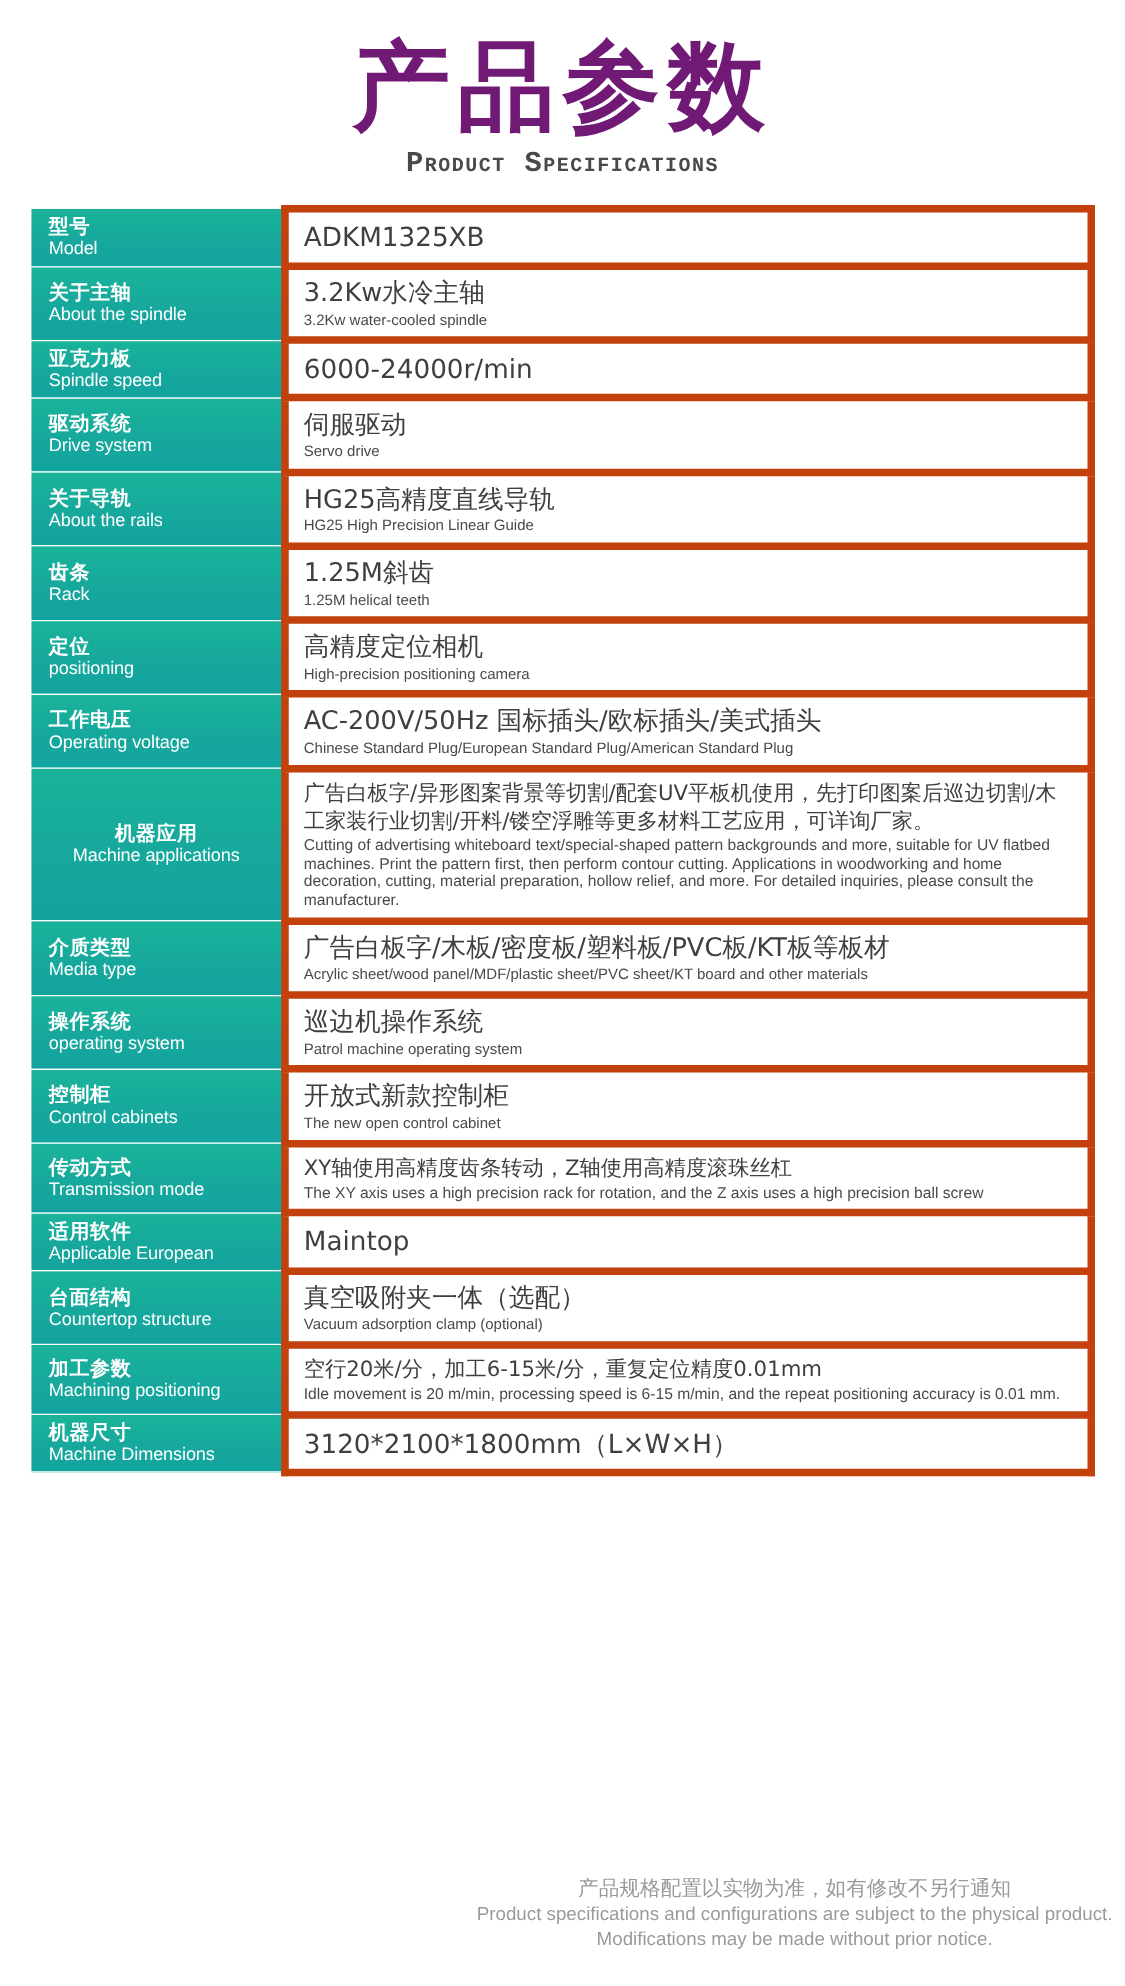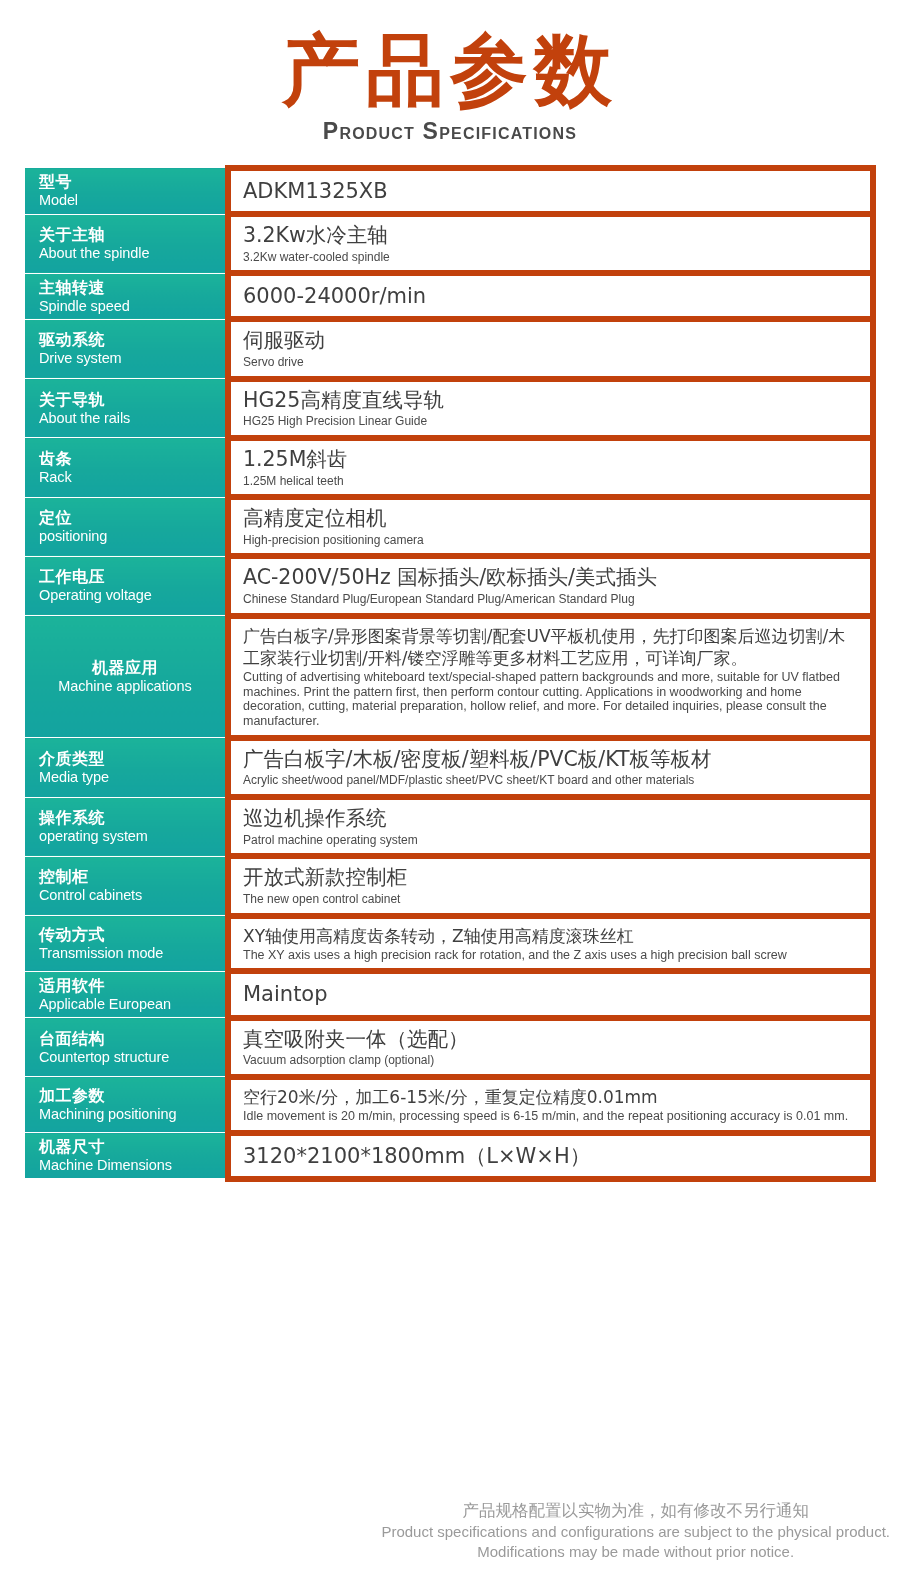--- a/index.html
+++ b/index.html
@@ -23,32 +23,32 @@
     position: relative;
   }
   .header {
     text-align: center;
     padding-top: 30px;
   }
   .title-cn {
     font-size: 78px;
     font-weight: bold;
     letter-spacing: 6px;
-    color: #c2410c;
+    color: #701a75;
     line-height: 1.05;
     font-family: "DejaVu Sans", "Liberation Sans", sans-serif;
   }
   .title-en {
     margin-top: 6px;
     font-size: 23px;
     font-weight: bold;
     letter-spacing: 1.2px;
     color: #4a4a4a;
     font-variant: small-caps;
-    font-family: Liberation Sans, sans-serif;
+    font-family: Liberation Mono, monospace;
   }
   .spec-table {
     margin-top: 20px;
     width: 852px;
     border-collapse: collapse;
     table-layout: fixed;
     border: 1px solid #9fd6dd;
   }
   .spec-table td {
     vertical-align: middle;
@@ -155,21 +155,21 @@
           <span class="lbl-en">About the spindle</span>
         </td>
         <td class="value">
           <span class="val-cn">3.2Kw水冷主轴</span>
           <span class="val-en">3.2Kw water-cooled spindle</span>
         </td>
       </tr>
 
       <tr>
         <td class="label">
-          <span class="lbl-cn">主轴转速</span>
+          <span class="lbl-cn">亚克力板</span>
           <span class="lbl-en">Spindle speed</span>
         </td>
         <td class="value single">
           <span class="val-cn">6000-24000r/min</span>
         </td>
       </tr>
 
       <tr>
         <td class="label">
           <span class="lbl-cn">驱动系统</span>

